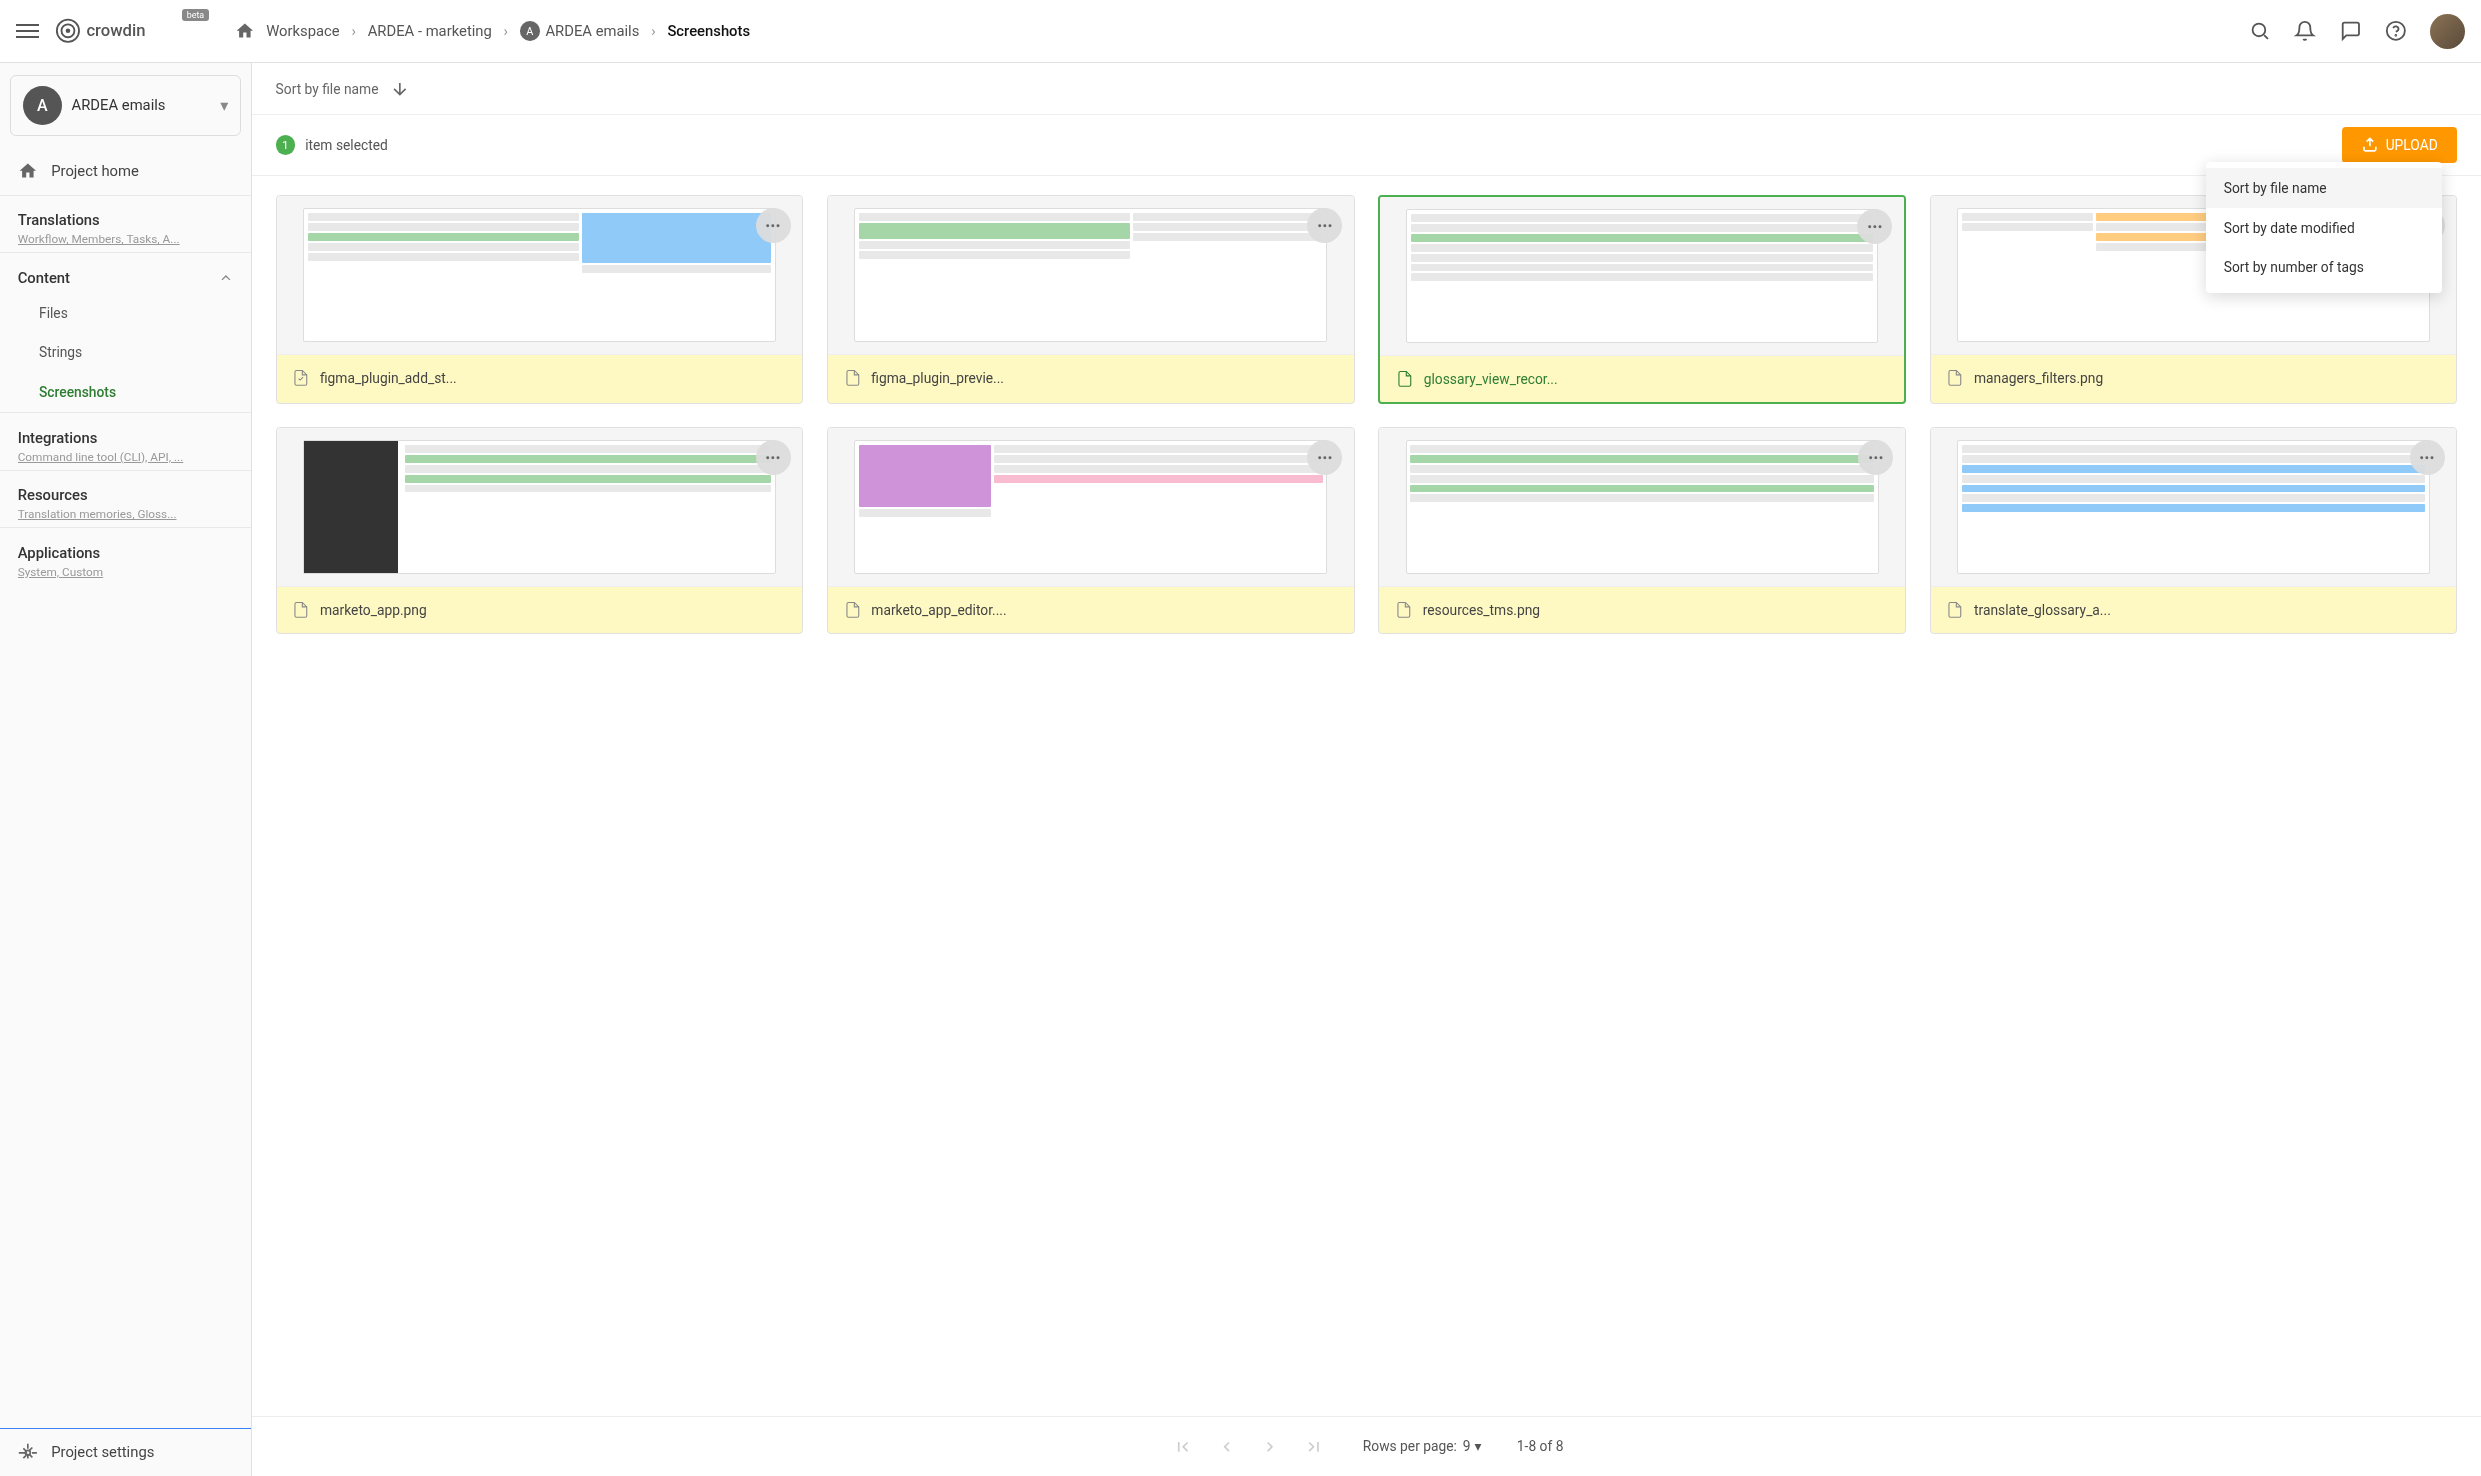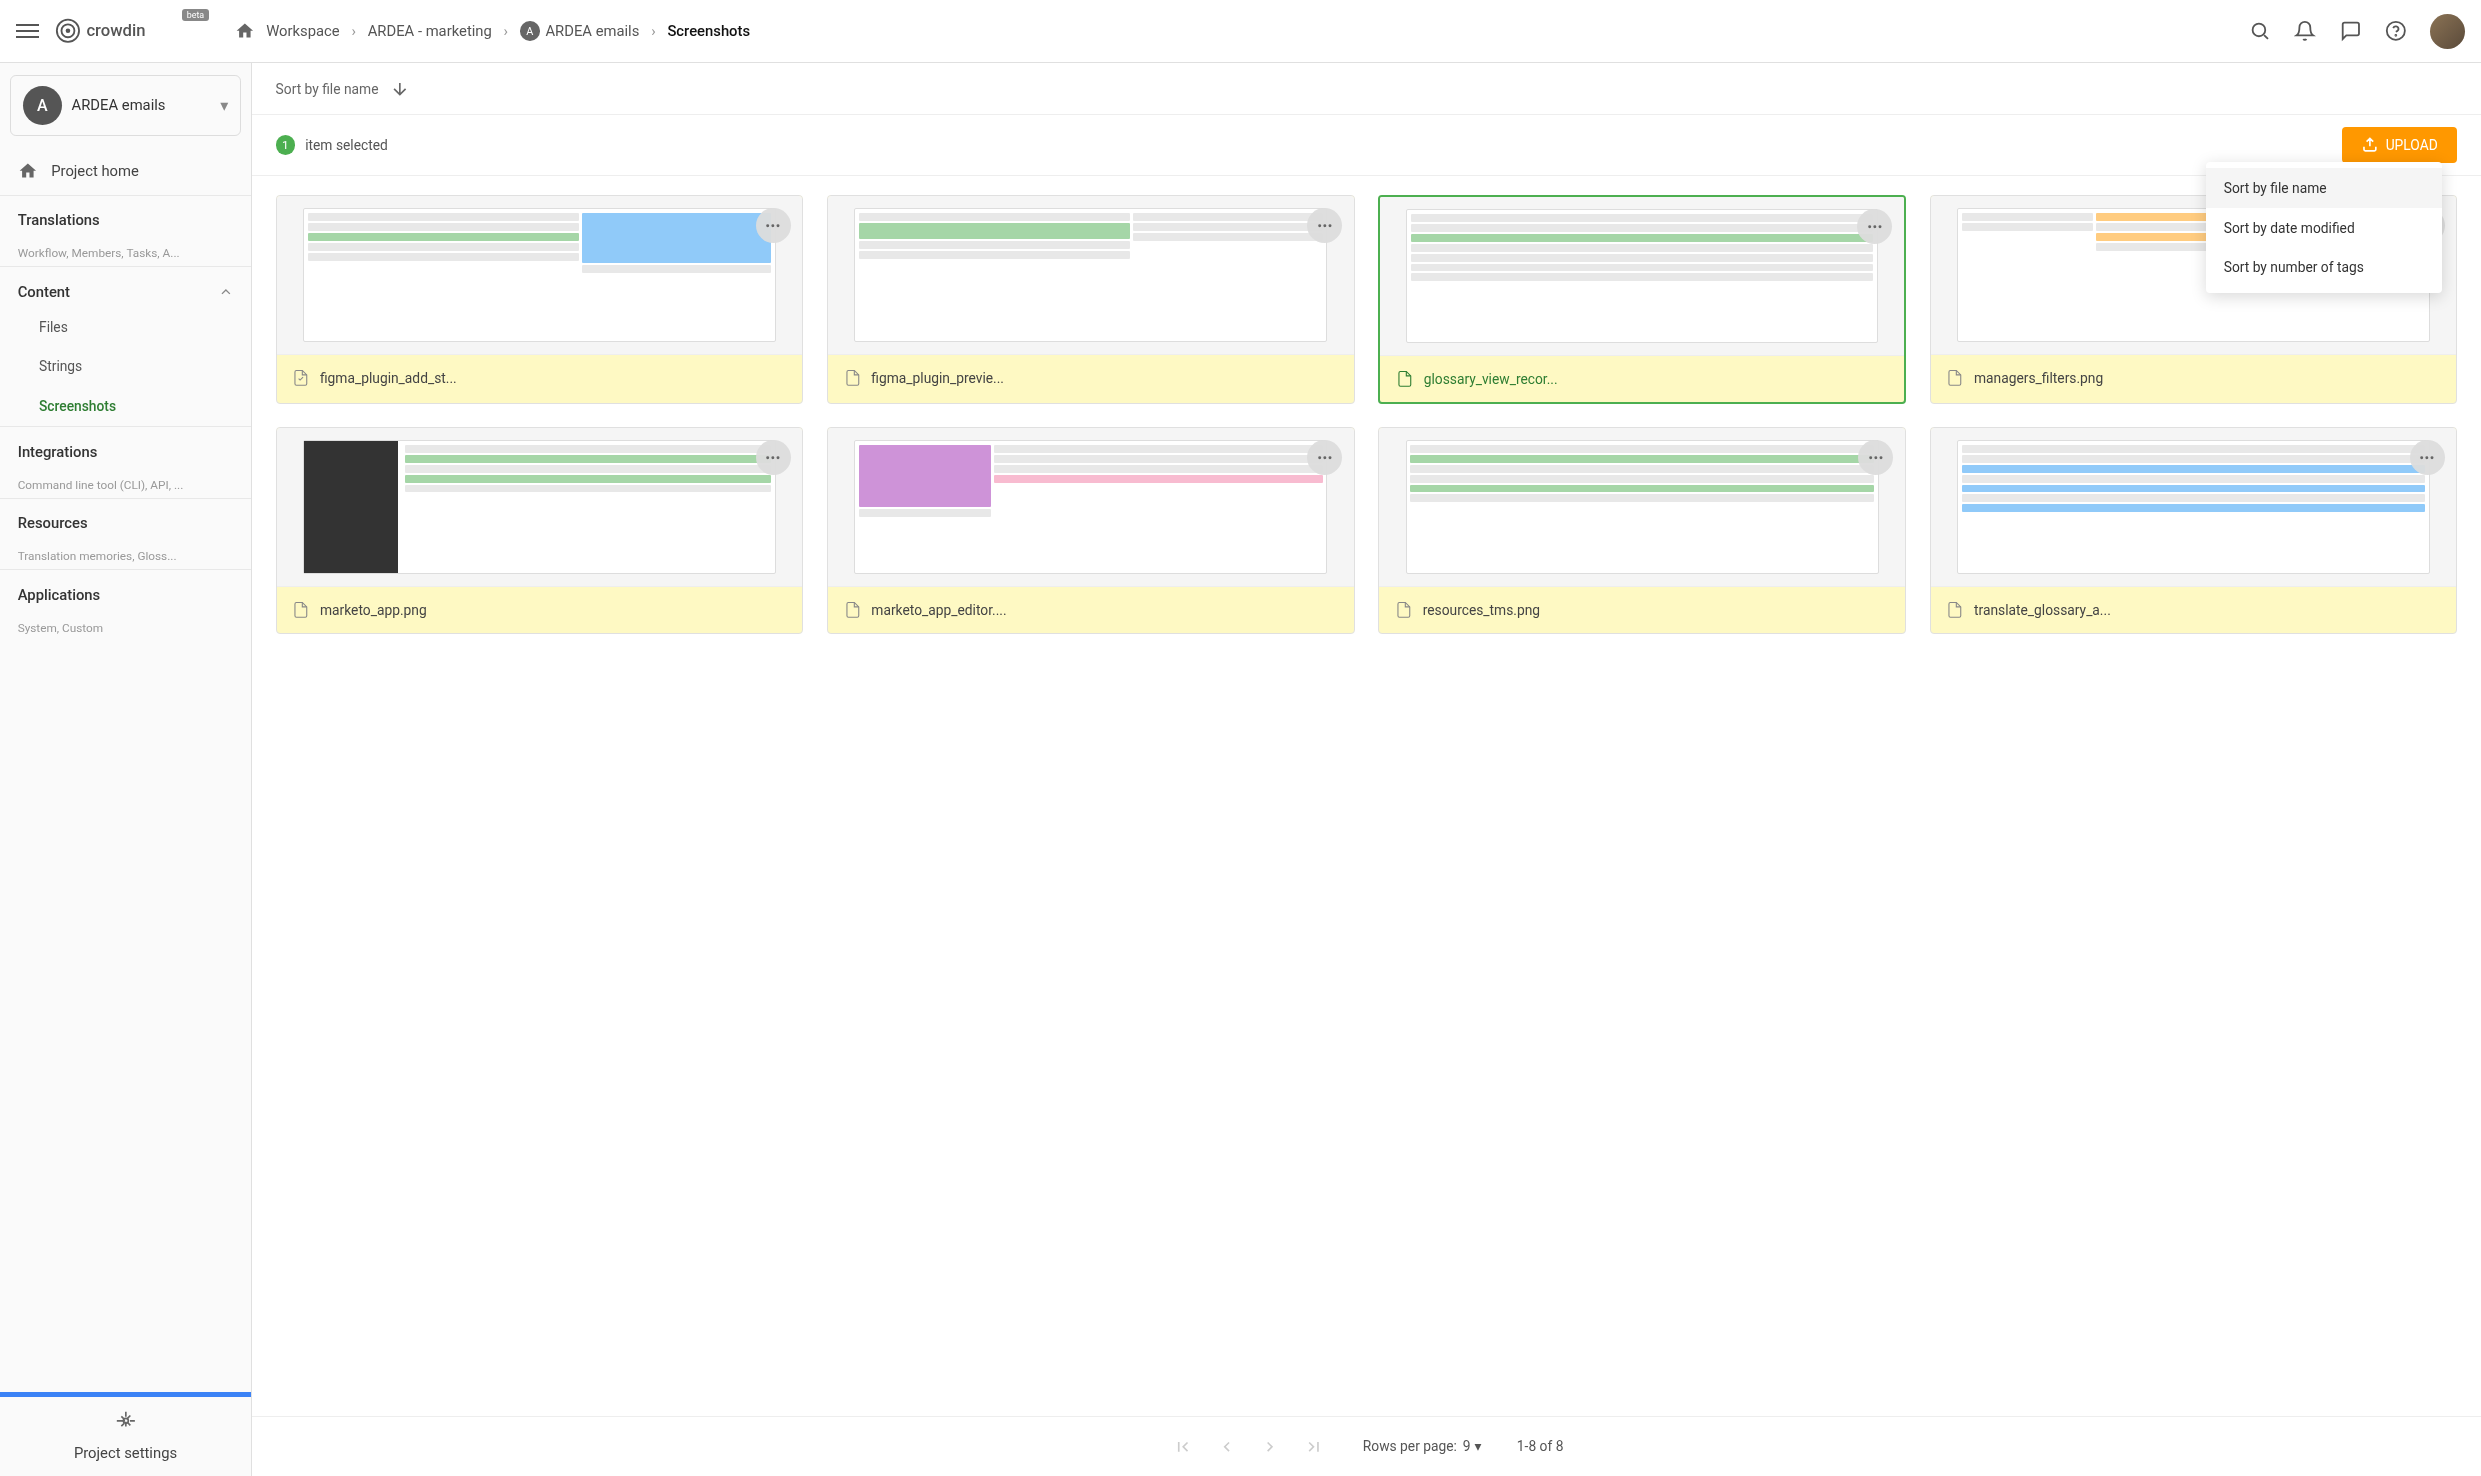--- a/index.html
+++ b/index.html
@@ -25,24 +25,24 @@
 
 .sidebar { width: 252px; background: #fafafa; border-right: 1px solid #e0e0e0; padding-top: 63px; display: flex; flex-direction: column; overflow-y: auto; }
 .project-selector { margin: 11.8px 9.9px; padding: 9.9px 11.8px; border: 1px solid #ddd; border-radius: 5.9px; display: flex; align-items: center; gap: 9.9px; cursor: pointer; }
 .project-selector .avatar-sm { width: 39px; height: 39px; border-radius: 50%; background: #555; color: #fff; display: flex; align-items: center; justify-content: center; font-weight: 500; }
 .project-selector .name { font-size: 14.8px; color: #333; flex: 1; }
 .project-selector .caret { color: #888; }
 .nav-item { display: flex; align-items: center; gap: 13.8px; padding: 13.8px 17.7px; font-size: 14.8px; color: #444; cursor: pointer; }
 .nav-item .icon { width: 19.7px; height: 19.7px; color: #666; display:flex; align-items:center; justify-content:center; }
 .nav-section { padding: 15.8px 17.7px 5.9px; border-top: 1px solid #e8e8e8; }
 .nav-section .title { font-size: 14.8px; font-weight: 500; color: #333; display: flex; align-items: center; justify-content: space-between; }
-.nav-section .subtitle { font-size: 11.8px; color: #999; margin-top: 17px; white-space: nowrap; overflow: hidden; text-overflow: ellipsis; }
+.nav-section .subtitle { font-size: 11.8px; color: #999; margin-top: 3px; white-space: nowrap; overflow: hidden; text-overflow: ellipsis; text-decoration: underline; }
 .nav-sub { padding: 11.8px 17.7px 11.8px 39px; font-size: 13.8px; color: #555; cursor: pointer; }
 .nav-sub.active { color: #2e7d32; font-weight: 500; }
-.settings-item { margin-top: auto; border-top: 5px solid #3b82f6; flex-direction: column; }
+.settings-item { margin-top: auto; border-top: 1px solid #3b82f6; }
 
 
 .main { flex: 1; padding-top: 63px; display: flex; flex-direction: column; overflow: hidden; position: relative; }
 .toolbar { display: flex; align-items: center; padding: 15.8px 23.6px; border-bottom: 1px solid #eee; gap: 11.8px; }
 .search-wrap { display: flex; align-items: center; flex: 1; gap: 11.8px; }
 .search-wrap input { border: none; outline: none; font-size: 14.8px; flex: 1; color: #333; }
 .search-wrap input::placeholder { color: #aaa; }
 .sort-label { font-size: 13.8px; color: #666; cursor: pointer; }
 .sort-arrow { width: 19.7px; height: 19.7px; color: #666; cursor: pointer; }
 

